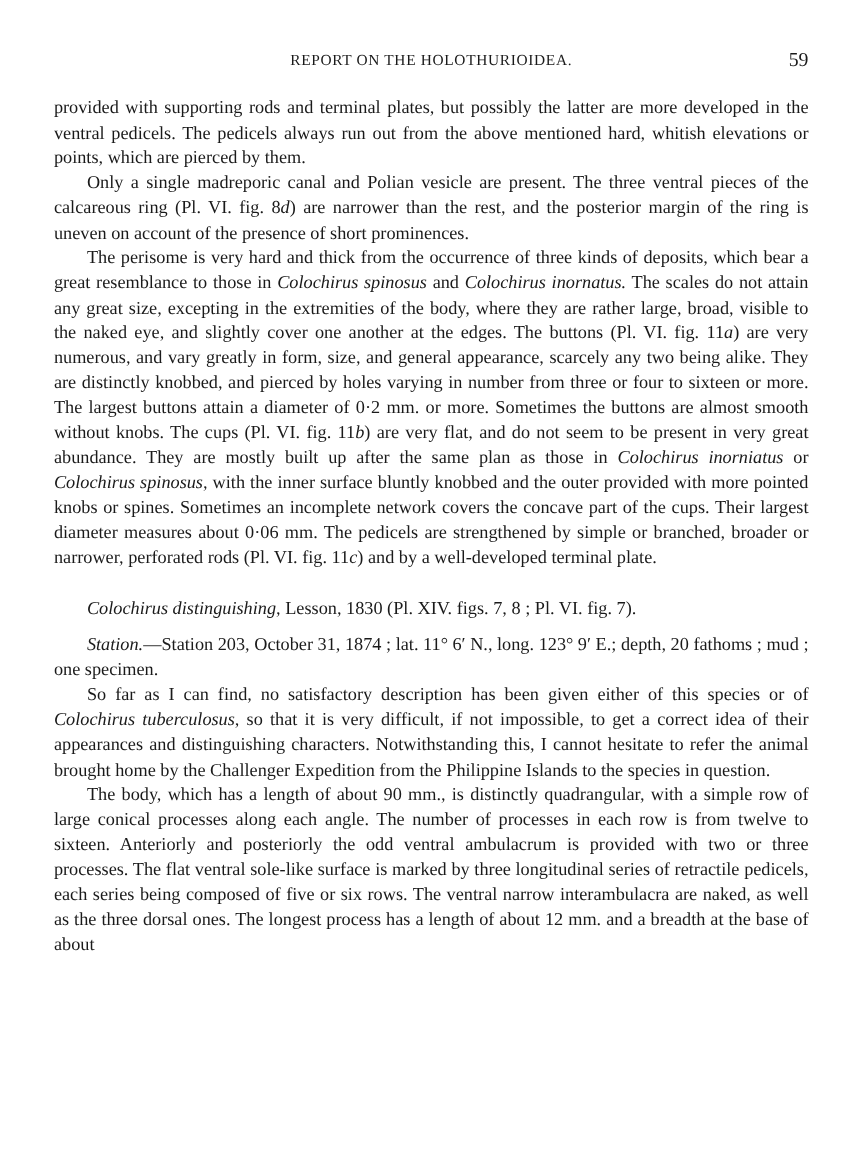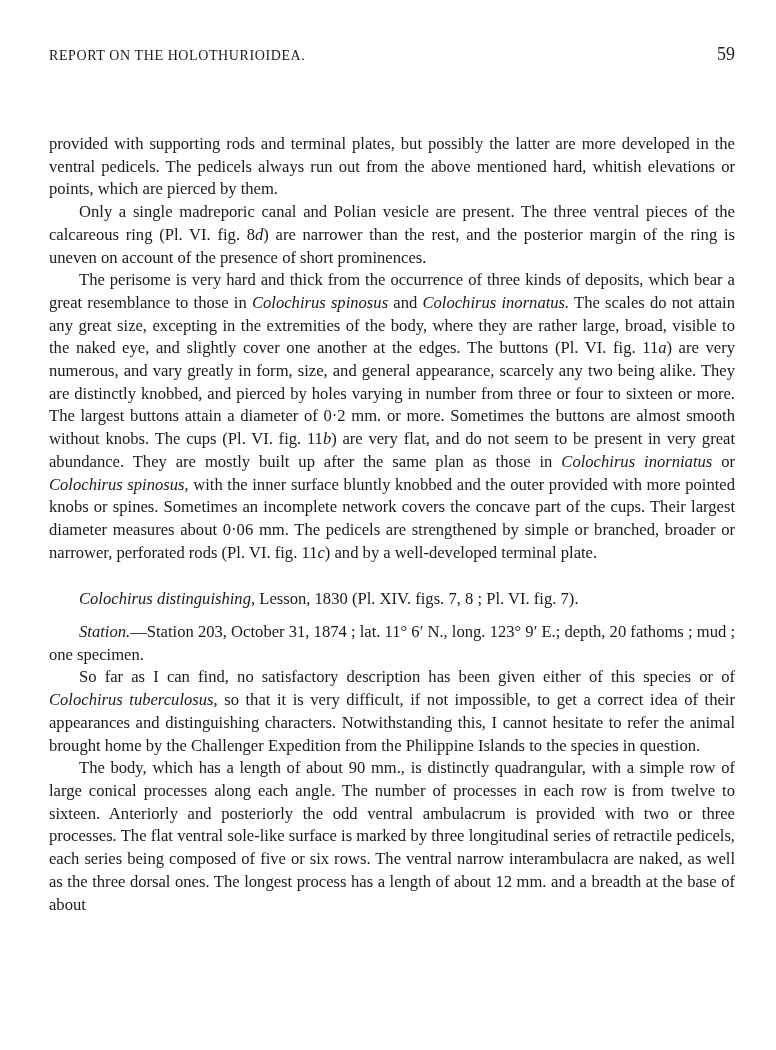--- a/index.html
+++ b/index.html
@@ -6,32 +6,32 @@
   body {
     width: 776px; height: 1050px; overflow: hidden; position: relative;
     font-family: "DejaVu Serif", "Liberation Serif", serif;
     color: #1a1a1a;
   }
   .page { position: absolute; left: 49px; top: 0; width: 686px; }
   .running-head {
     position: absolute; top: 44px; left: 0; width: 686px; height: 24px;
   }
   .running-title {
-    position: absolute; left: 0; right: 0; 
+    position: absolute; left: 0; right: 0; text-align: center;
     font-family: "Liberation Serif", serif; font-size: 14px; letter-spacing: 0.6px;
     top: 4px;
   }
   .page-number {
     position: absolute; right: 0; top: 0;
     font-family: "Liberation Serif", serif; font-size: 18px;
   }
   .body-text {
     position: absolute; left: 0; top: 87px; width: 686px;
     font-family: "Liberation Serif", serif;
-    font-size: 16.6px; line-height: 22.7px; text-align: justify; margin-top: 46px;
+    font-size: 16.6px; line-height: 22.7px; text-align: justify;
   }
   .body-text p { margin: 0; }
   .indent { text-indent: 30px; }
   .heading {
     margin-top: 24px !important; margin-bottom: 10px !important;
     text-indent: 30px; text-align: left;
   }
   .tight { margin-top: 0; }
   i { font-style: italic; }
 </style>

